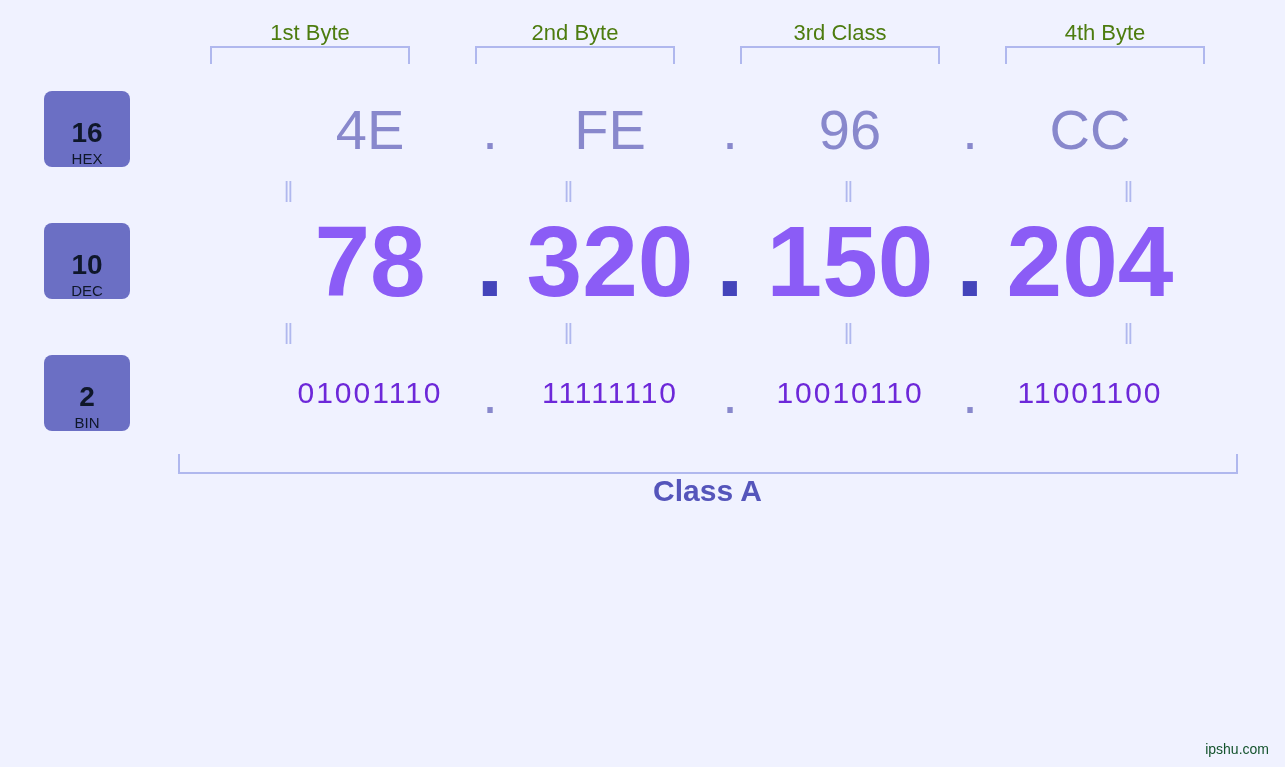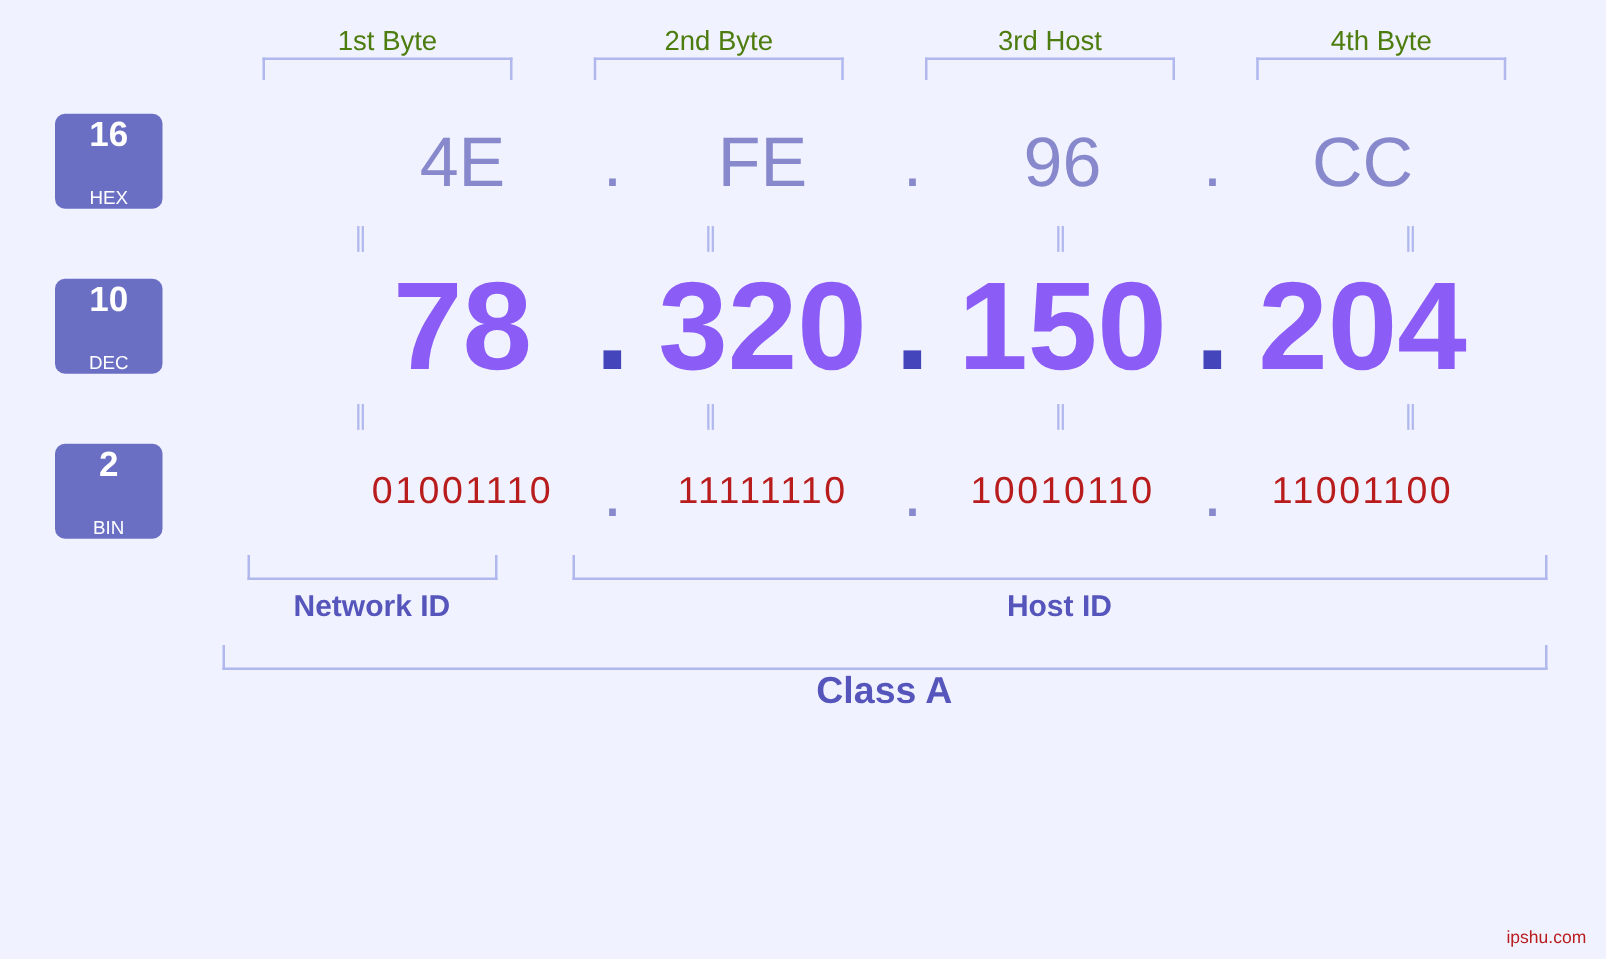--- a/index.html
+++ b/index.html
@@ -62,22 +62,22 @@
 
     
     .badge {
       width: 86px;
       height: 76px;
       background-color: #6b6fc4;
       border-radius: 8px;
       display: flex;
       flex-direction: column;
       align-items: center;
-      justify-content: space-between;
-      color: #ffffff;
+      justify-content: flex-end;
+      color: #0f172a;
       position: absolute;
       left: 44px;
     }
 
     .badge-num {
       font-size: 28px;
       font-weight: bold;
       line-height: 1.2;
     }
 
@@ -127,21 +127,21 @@
     }
 
     .byte-value.dec {
       font-size: 100px;
       font-weight: bold;
       color: #8b5cf6;
     }
 
     .byte-value.bin {
       font-size: 30px;
-      color: #b91c1c;
+      color: #6d28d9;
       letter-spacing: 2px;
     }
 
     .dot {
       font-size: 56px;
       color: #8888cc;
       width: 40px;
       text-align: center;
     }
 
@@ -240,40 +240,40 @@
       color: #5555bb;
       font-size: 30px;
       font-weight: bold;
       margin-top: 0;
     }
 
     .watermark {
       position: absolute;
       bottom: 10px;
       right: 16px;
-      color: #b91c1c;
+      color: #14532d;
       font-size: 14px;
     }
 
     .row-wrapper {
       position: relative;
       width: 1285px;
       display: flex;
       align-items: center;
     }
   </style>
 </head>
 <body>
 
 <div class="container">
 
   <div class="byte-labels">
     <div class="byte-label">1st Byte</div>
     <div class="byte-label">2nd Byte</div>
-    <div class="byte-label">3rd Host</div>
+    <div class="byte-label">3rd Class</div>
     <div class="byte-label">4th Byte</div>
   </div>
 
   <div class="brackets-row">
     <div class="bracket"></div>
     <div class="bracket"></div>
     <div class="bracket"></div>
     <div class="bracket"></div>
   </div>
 
@@ -360,37 +360,20 @@
         <div class="dot">.</div>
         <div class="byte-value bin">11111110</div>
         <div class="dot">.</div>
         <div class="byte-value bin">10010110</div>
         <div class="dot">.</div>
         <div class="byte-value bin">11001100</div>
       </div>
     </div>
   </div>
 
-  <div class="id-section">
-    <div class="id-brackets-row">
-
-      <div style="width:240px; display:flex; justify-content:center;">
-        <div class="network-bracket"></div>
-      </div>
-
-      <div style="width:40px;"></div>
-
-      <div style="flex:1; height:20px; border:2px solid #b0b8ee; border-top:none;"></div>
-    </div>
-    <div class="id-labels-row">
-      <div class="network-id-label">Network ID</div>
-      <div style="width:40px;"></div>
-      <div class="host-id-label">Host ID</div>
-    </div>
-  </div>
 
   <div class="class-section">
     <div class="class-bracket"></div>
     <div class="class-label">Class A</div>
   </div>
 
   <div class="watermark">ipshu.com</div>
 
 </div>
 

